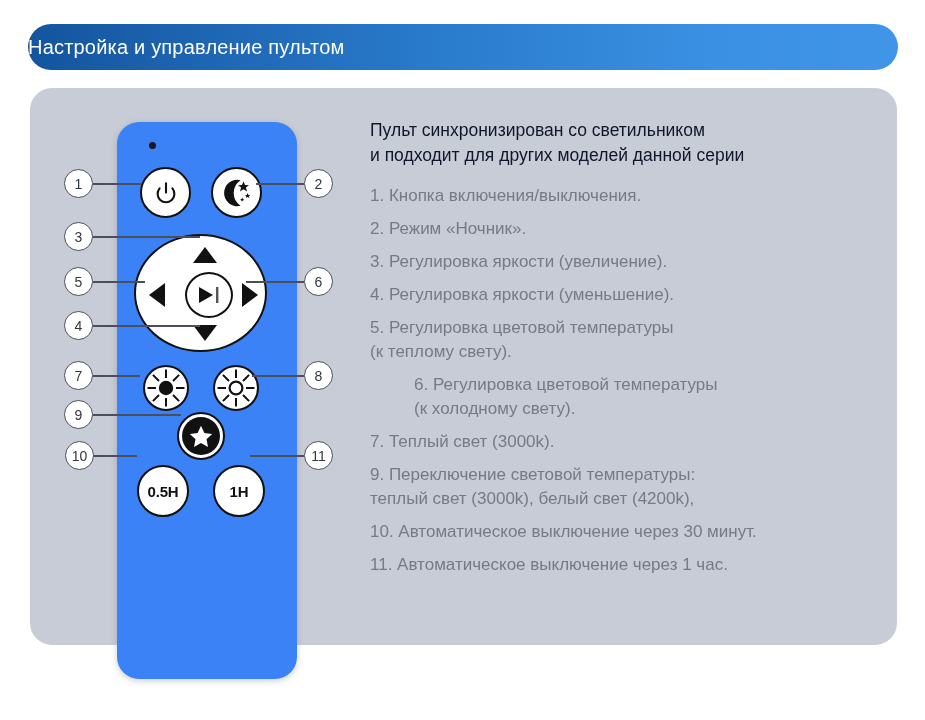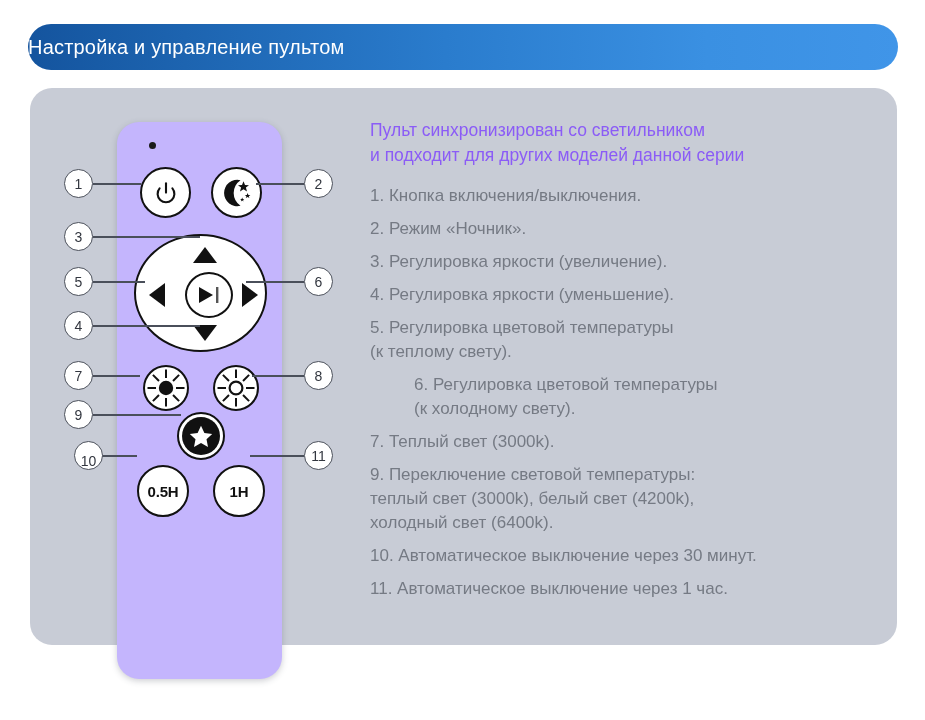--- a/index.html
+++ b/index.html
@@ -21,22 +21,23 @@
     white-space:nowrap;
   }
   
   .panel{
     position:absolute;left:30px;top:88px;width:867px;height:557px;
     background:#c8ccd6;border-radius:22px;
   }
   
   .remote{
     position:absolute;left:117px;top:122px;width:165px;height:557px;
-    background:#c4b5fd;border-radius:22px;
+    background:#3b82f6;border-radius:22px;
     box-shadow:0 2px 6px rgba(60,65,80,.25);
+    padding-left:15px;
   }
   .led-dot{
     position:absolute;left:32px;top:20px;width:7px;height:7px;
     border-radius:50%;background:#1a1a1a;
   }
   
   .btn{
     position:absolute;border:2.2px solid #111;border-radius:50%;
     background:#fff;box-sizing:border-box;
     display:flex;align-items:center;justify-content:center;
@@ -81,21 +82,21 @@
     font-size:14px;color:#32363f;
   }
   .leader{
     position:absolute;height:1.6px;background:#4a4f5a;
   }
   
   .textcol{
     position:absolute;left:370px;top:118px;width:470px;
     color:#6f747e;
   }
-  .intro{font-size:17.5px;line-height:25px;color:#8b5cf6;margin:0 0 16px 0;}
+  .intro{font-size:17.5px;line-height:25px;color:#0f172a;margin:0 0 16px 0;}
   .item{font-size:17px;line-height:24px;color:#757a84;margin:0 0 9px 0;}
 </style>
 </head>
 <body>
 
 <div class="header-bar">
   <div class="header-title">Настройка и управление пультом</div>
 </div>
 
 <div class="panel"></div>
@@ -213,21 +214,21 @@
   </div>
 <div class="callout" style="left:64px;top:361px;">
     <span>7</span>
   </div>
 <div class="callout" style="left:304px;top:361px;">
     <span>8</span>
   </div>
 <div class="callout" style="left:64px;top:400px;">
     <span>9</span>
   </div>
-<div class="callout" style="left:74px;top:441px;align-items:flex-end;">
+<div class="callout" style="left:65px;top:441px;">
     <span>10</span>
   </div>
 <div class="callout" style="left:304px;top:441px;">
     <span>11</span>
   </div>
 
 <div class="textcol">
   <p class="intro">
     <span>Пульт синхронизирован со светильником</span><br>
     <span>и подходит для других моделей данной серии</span>
@@ -241,17 +242,16 @@
     <span>(к теплому свету).</span>
   </p>
   <p class="item" style="margin-bottom:9px;margin-left:44px;">
     <span>6. Регулировка цветовой температуры</span><br>
     <span>(к холодному свету).</span>
   </p>
   <p class="item">7.  Теплый свет (3000k).</p>
   <p class="item" style="margin-bottom:9px;">
     <span>9. Переключение световой температуры:</span><br>
     <span>теплый свет (3000k), белый свет (4200k),</span><br>
-    <span>холодный свет (6400k).</span>
   </p>
   <p class="item">10. Автоматическое выключение через 30 минут.</p>
   <p class="item">11. Автоматическое выключение через 1 час.</p>
 </div>
 
 </body></html>

